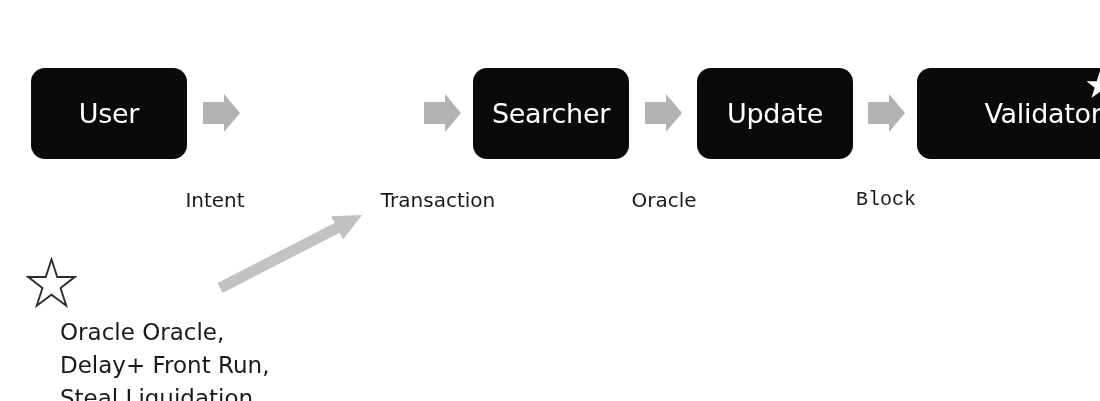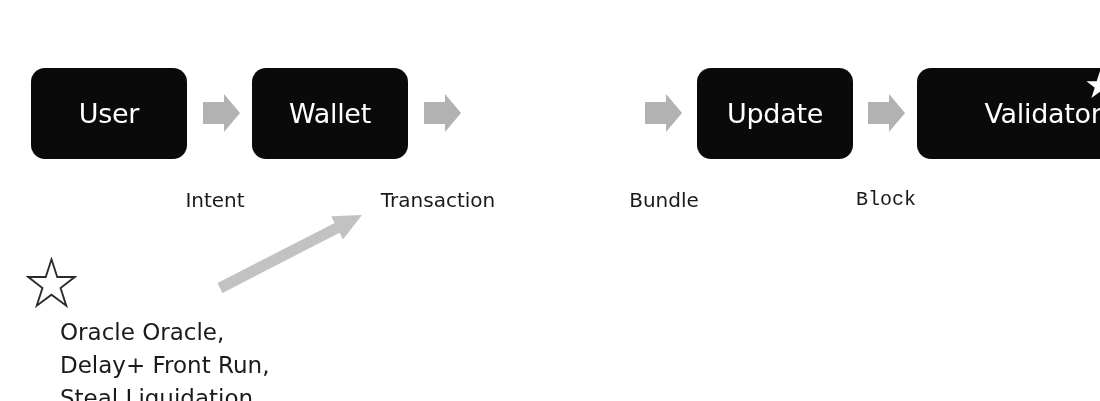--- a/index.html
+++ b/index.html
@@ -86,28 +86,28 @@
 <div class="canvas">
 
   <div class="node node-user">
     <span>User</span>
   </div>
 
   <svg class="flow-arrow arrow-1" viewBox="0 0 37 38">
     <polygon points="0,8 21,8 21,0 37,19 21,38 21,30 0,30" fill="#b2b2b2"></polygon>
   </svg>
 
-  <div class="node node-wallet">
-    <span>Wallet</span>
-  </div>
 
   <svg class="flow-arrow arrow-2" viewBox="0 0 37 38">
     <polygon points="0,8 21,8 21,0 37,19 21,38 21,30 0,30" fill="#b2b2b2"></polygon>
   </svg>
 
+  <div class="node node-searcher">
+    <span>Searcher</span>
+  </div>
 
   <svg class="flow-arrow arrow-3" viewBox="0 0 37 38">
     <polygon points="0,8 21,8 21,0 37,19 21,38 21,30 0,30" fill="#b2b2b2"></polygon>
   </svg>
 
   <div class="node node-builder">
     <span>Update</span>
   </div>
 
   <svg class="flow-arrow arrow-4" viewBox="0 0 37 38">
@@ -116,21 +116,21 @@
 
   <div class="node node-validator">
     <span>Validator</span>
     <svg class="node-star" viewBox="0 0 100 100">
       <polygon class="validator-star-shape" points="50,0 62.4,38.2 100,38.2 69.5,61.8 81.9,100 50,76.4 18.1,100 30.5,61.8 0,38.2 37.6,38.2" fill="#ffffff"></polygon>
     </svg>
   </div>
 
   <div class="edge-label label-2">Transaction</div>
   <div class="edge-label label-1">Intent</div>
-  <div class="edge-label label-3">Bundle</div>
+  <div class="edge-label label-3">Oracle</div>
   <div class="edge-label label-4">Block</div>
 
   <svg class="overlay" viewBox="0 0 1100 401">
     <polygon class="annotation-arrow-shape" points="217.5,247.1 334.6,186.9 331.2,180.2 362,179 343,203.4 339.6,196.7 222.5,256.9" fill="#c2c2c2"></polygon>
   </svg>
 
   <svg class="outline-star" viewBox="-5 -5 110 110">
     <polygon points="50,0 62.4,38.2 100,38.2 69.5,61.8 81.9,100 50,76.4 18.1,100 30.5,61.8 0,38.2 37.6,38.2"></polygon>
   </svg>
 

